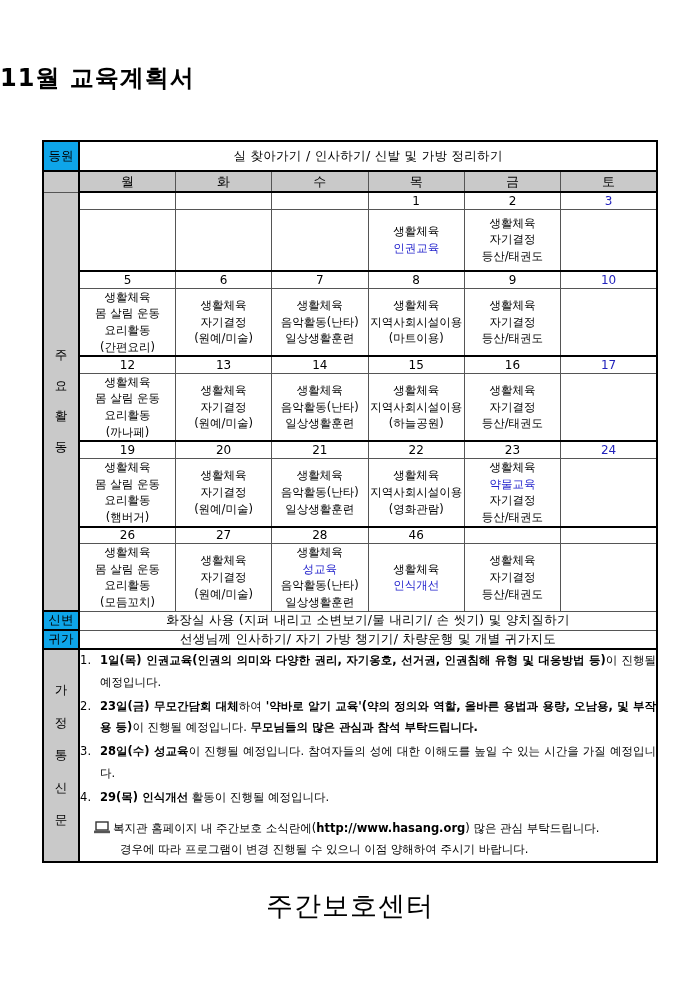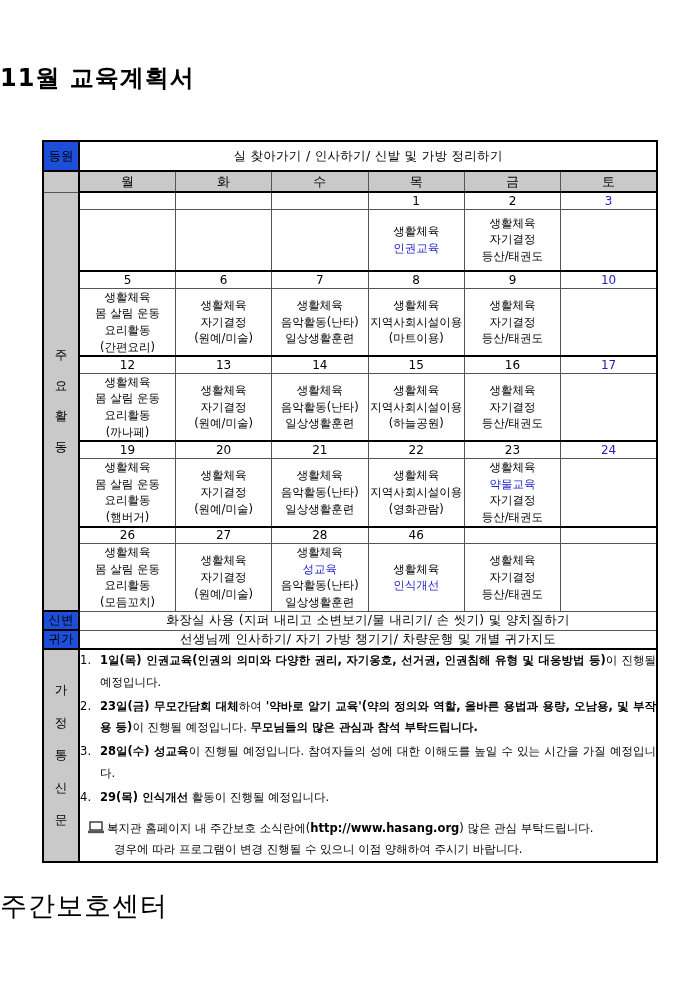--- a/index.html
+++ b/index.html
@@ -28,21 +28,21 @@
     width: 700px;
     font-size: 24px;
     font-weight: bold;
     letter-spacing: 1px;
   }
   .doc-footer {
     position: absolute;
     top: 888px;
     left: 0;
     width: 700px;
-    text-align: left;
+    text-align: center;
     font-size: 27px;
     letter-spacing: 1px;
   }
   .sheet {
     position: absolute;
     left: 42px;
     top: 140px;
     width: 616px;
     border: 2px solid #000;
     border-collapse: collapse;
@@ -51,21 +51,21 @@
   }
   table.sheet td, table.sheet th {
     border: 1px solid #555;
     padding: 0;
     margin: 0;
     font-weight: normal;
     vertical-align: middle;
     box-sizing: border-box;
   }
   .rowlabel {
-    background: #1d4ed8;
+    background: #0ea5e9;
     text-align: center;
     font-size: 12.5px;
     font-weight: bold;
     border-right: 2px solid #000 !important;
     border-top: 2px solid #000 !important;
     border-bottom: 2px solid #000 !important;
     width: 36px;
   }
   .rowlabel-vert {
     background: #c9c9c9;
@@ -138,21 +138,21 @@
   }
   .notice-list li .num {
     position: absolute;
     left: 0;
     top: 0;
   }
   .b { font-weight: bold; }
   .u { font-weight: bold; }
   .notice-foot {
     margin-top: 10px;
-    padding-left: 8px;
+    padding-left: 14px;
   }
   .notice-foot .line2 {
     padding-left: 26px;
   }
   .laptop-icon {
     display: inline-block;
     width: 16px;
     height: 13px;
     vertical-align: -2px;
     margin-right: 3px;

